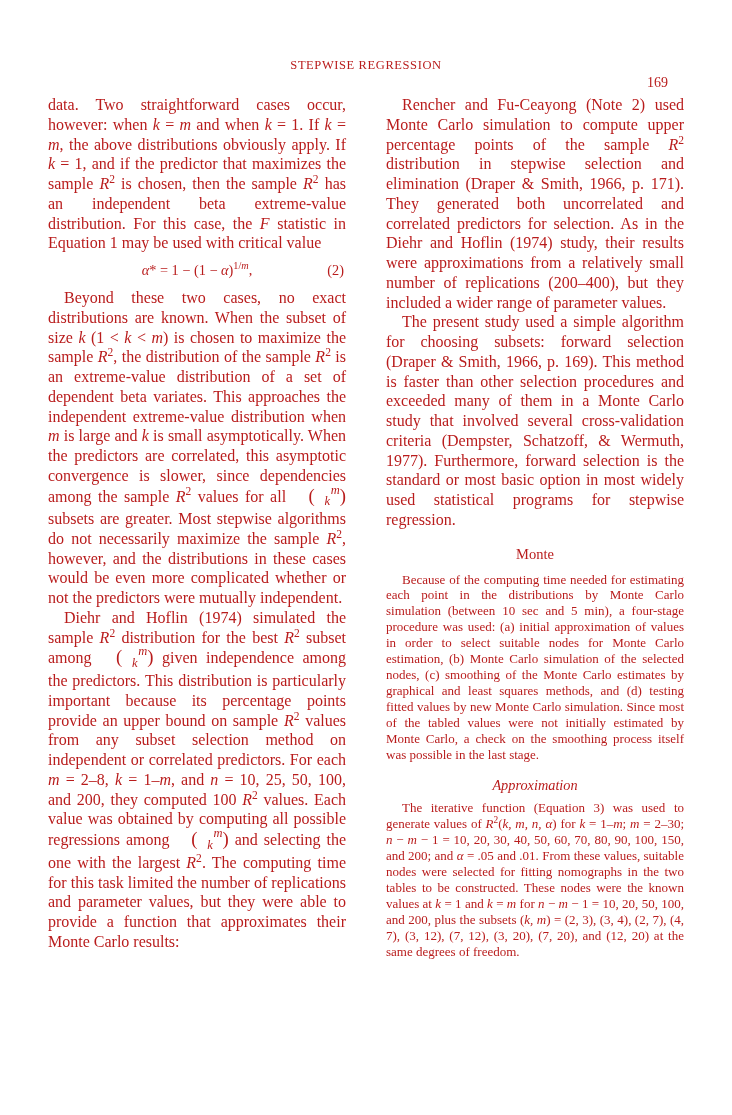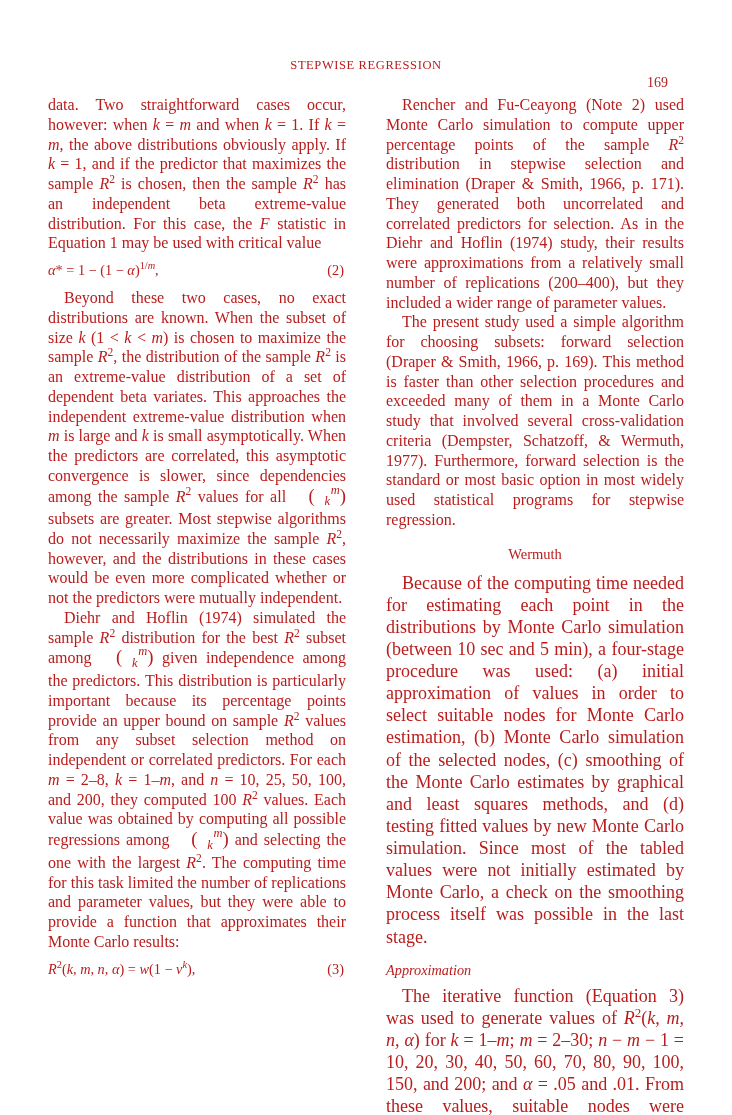--- a/index.html
+++ b/index.html
@@ -55,21 +55,21 @@
     text-align: justify;
     text-justify: inter-word;
     hyphens: none;
   }
   p.ind {
     text-indent: 16px;
   }
   .eq {
     margin: 9px 0 9px 0;
     font-size: 14.3px;
-    text-align: left;
+    text-align: center;
     position: relative;
   }
   .eq .num {
     position: absolute;
     right: 2px;
     top: 0;
   }
   .eq i { font-style: italic; }
   i { font-style: italic; }
   sup { font-size: 0.72em; vertical-align: super; line-height: 0; }
@@ -94,23 +94,24 @@
   }
   .sec-head {
     text-align: center;
     font-size: 14.5px;
     margin: 16px 0 9px 0;
   }
   .sub-head {
     font-size: 14.3px;
     font-style: italic;
     margin: 14px 0 6px 0;
+    text-align: center;
   }
   .small p {
-    font-size: 18px;
+    font-size: 13px;
     line-height: 1.23;
   }
 </style>
 </head>
 <body>
 
 <div class="page">
 
   <div class="header">
     <div class="running-head">Stepwise Regression</div>
@@ -126,36 +127,32 @@
       <div class="eq">
         <span><i>α</i>* = 1 − (1 − <i>α</i>)<sup>1/<i>m</i></sup>,</span>
         <span class="num">(2)</span>
       </div>
 
 
       <p class="ind">Beyond these two cases, no exact distributions are known. When the subset of size <i>k</i> (1 &lt; <i>k</i> &lt; <i>m</i>) is chosen to maximize the sample <i>R</i><sup>2</sup>, the distribution of the sample <i>R</i><sup>2</sup> is an extreme-value distribution of a set of dependent beta variates. This approaches the independent extreme-value distribution when <i>m</i> is large and <i>k</i> is small asymptotically. When the predictors are correlated, this asymptotic convergence is slower, since dependencies among the sample <i>R</i><sup>2</sup> values for all <span class="binom"><span class="paren">(</span><span class="binom-inner">m<br>k</span><span class="paren">)</span></span> subsets are greater. Most stepwise algorithms do not necessarily maximize the sample <i>R</i><sup>2</sup>, however, and the distributions in these cases would be even more complicated whether or not the predictors were mutually independent.</p>
 
       <p class="ind">Diehr and Hoflin (1974) simulated the sample <i>R</i><sup>2</sup> distribution for the best <i>R</i><sup>2</sup> subset among <span class="binom"><span class="paren">(</span><span class="binom-inner">m<br>k</span><span class="paren">)</span></span> given independence among the predictors. This distribution is particularly important because its percentage points provide an upper bound on sample <i>R</i><sup>2</sup> values from any subset selection method on independent or correlated predictors. For each <i>m</i> = 2–8, <i>k</i> = 1–<i>m</i>, and <i>n</i> = 10, 25, 50, 100, and 200, they computed 100 <i>R</i><sup>2</sup> values. Each value was obtained by computing all possible regressions among <span class="binom"><span class="paren">(</span><span class="binom-inner">m<br>k</span><span class="paren">)</span></span> and selecting the one with the largest <i>R</i><sup>2</sup>. The computing time for this task limited the number of replications and parameter values, but they were able to provide a function that approximates their Monte Carlo results:</p>
 
-      <div class="eq">
-        <span><i>R</i><sup>2</sup>(<i>k, m, n, α</i>) = <i>w</i>(1 − <i>v</i><sup><i>k</i></sup>),</span>
-        <span class="num">(3)</span>
-      </div>
 
 
     </div>
 
     <div class="col">
 
 
       <p class="ind">Rencher and Fu-Ceayong (Note 2) used Monte Carlo simulation to compute upper percentage points of the sample <i>R</i><sup>2</sup> distribution in stepwise selection and elimination (Draper &amp; Smith, 1966, p. 171). They generated both uncorrelated and correlated predictors for selection. As in the Diehr and Hoflin (1974) study, their results were approximations from a relatively small number of replications (200–400), but they included a wider range of parameter values.</p>
 
       <p class="ind">The present study used a simple algorithm for choosing subsets: forward selection (Draper &amp; Smith, 1966, p. 169). This method is faster than other selection procedures and exceeded many of them in a Monte Carlo study that involved several cross-validation criteria (Dempster, Schatzoff, &amp; Wermuth, 1977). Furthermore, forward selection is the standard or most basic option in most widely used statistical programs for stepwise regression.</p>
 
-      <div class="sec-head">Wermuth</div>
+      <div class="sec-head">Monte</div>
 
       <div class="small">
         <p class="ind">Because of the computing time needed for estimating each point in the distributions by Monte Carlo simulation (between 10 sec and 5 min), a four-stage procedure was used: (a) initial approximation of values in order to select suitable nodes for Monte Carlo estimation, (b) Monte Carlo simulation of the selected nodes, (c) smoothing of the Monte Carlo estimates by graphical and least squares methods, and (d) testing fitted values by new Monte Carlo simulation. Since most of the tabled values were not initially estimated by Monte Carlo, a check on the smoothing process itself was possible in the last stage.</p>
       </div>
 
       <div class="sub-head">Approximation</div>
 
       <div class="small">
         <p class="ind">The iterative function (Equation 3) was used to generate values of <i>R</i><sup>2</sup>(<i>k, m, n, α</i>) for <i>k</i> = 1–<i>m</i>; <i>m</i> = 2–30; <i>n</i> − <i>m</i> − 1 = 10, 20, 30, 40, 50, 60, 70, 80, 90, 100, 150, and 200; and <i>α</i> = .05 and .01. From these values, suitable nodes were selected for fitting nomographs in the two tables to be constructed. These nodes were the known values at <i>k</i> = 1 and <i>k</i> = <i>m</i> for <i>n</i> − <i>m</i> − 1 = 10, 20, 50, 100, and 200, plus the subsets (<i>k, m</i>) = (2, 3), (3, 4), (2, 7), (4, 7), (3, 12), (7, 12), (3, 20), (7, 20), and (12, 20) at the same degrees of freedom.</p>
       </div>

